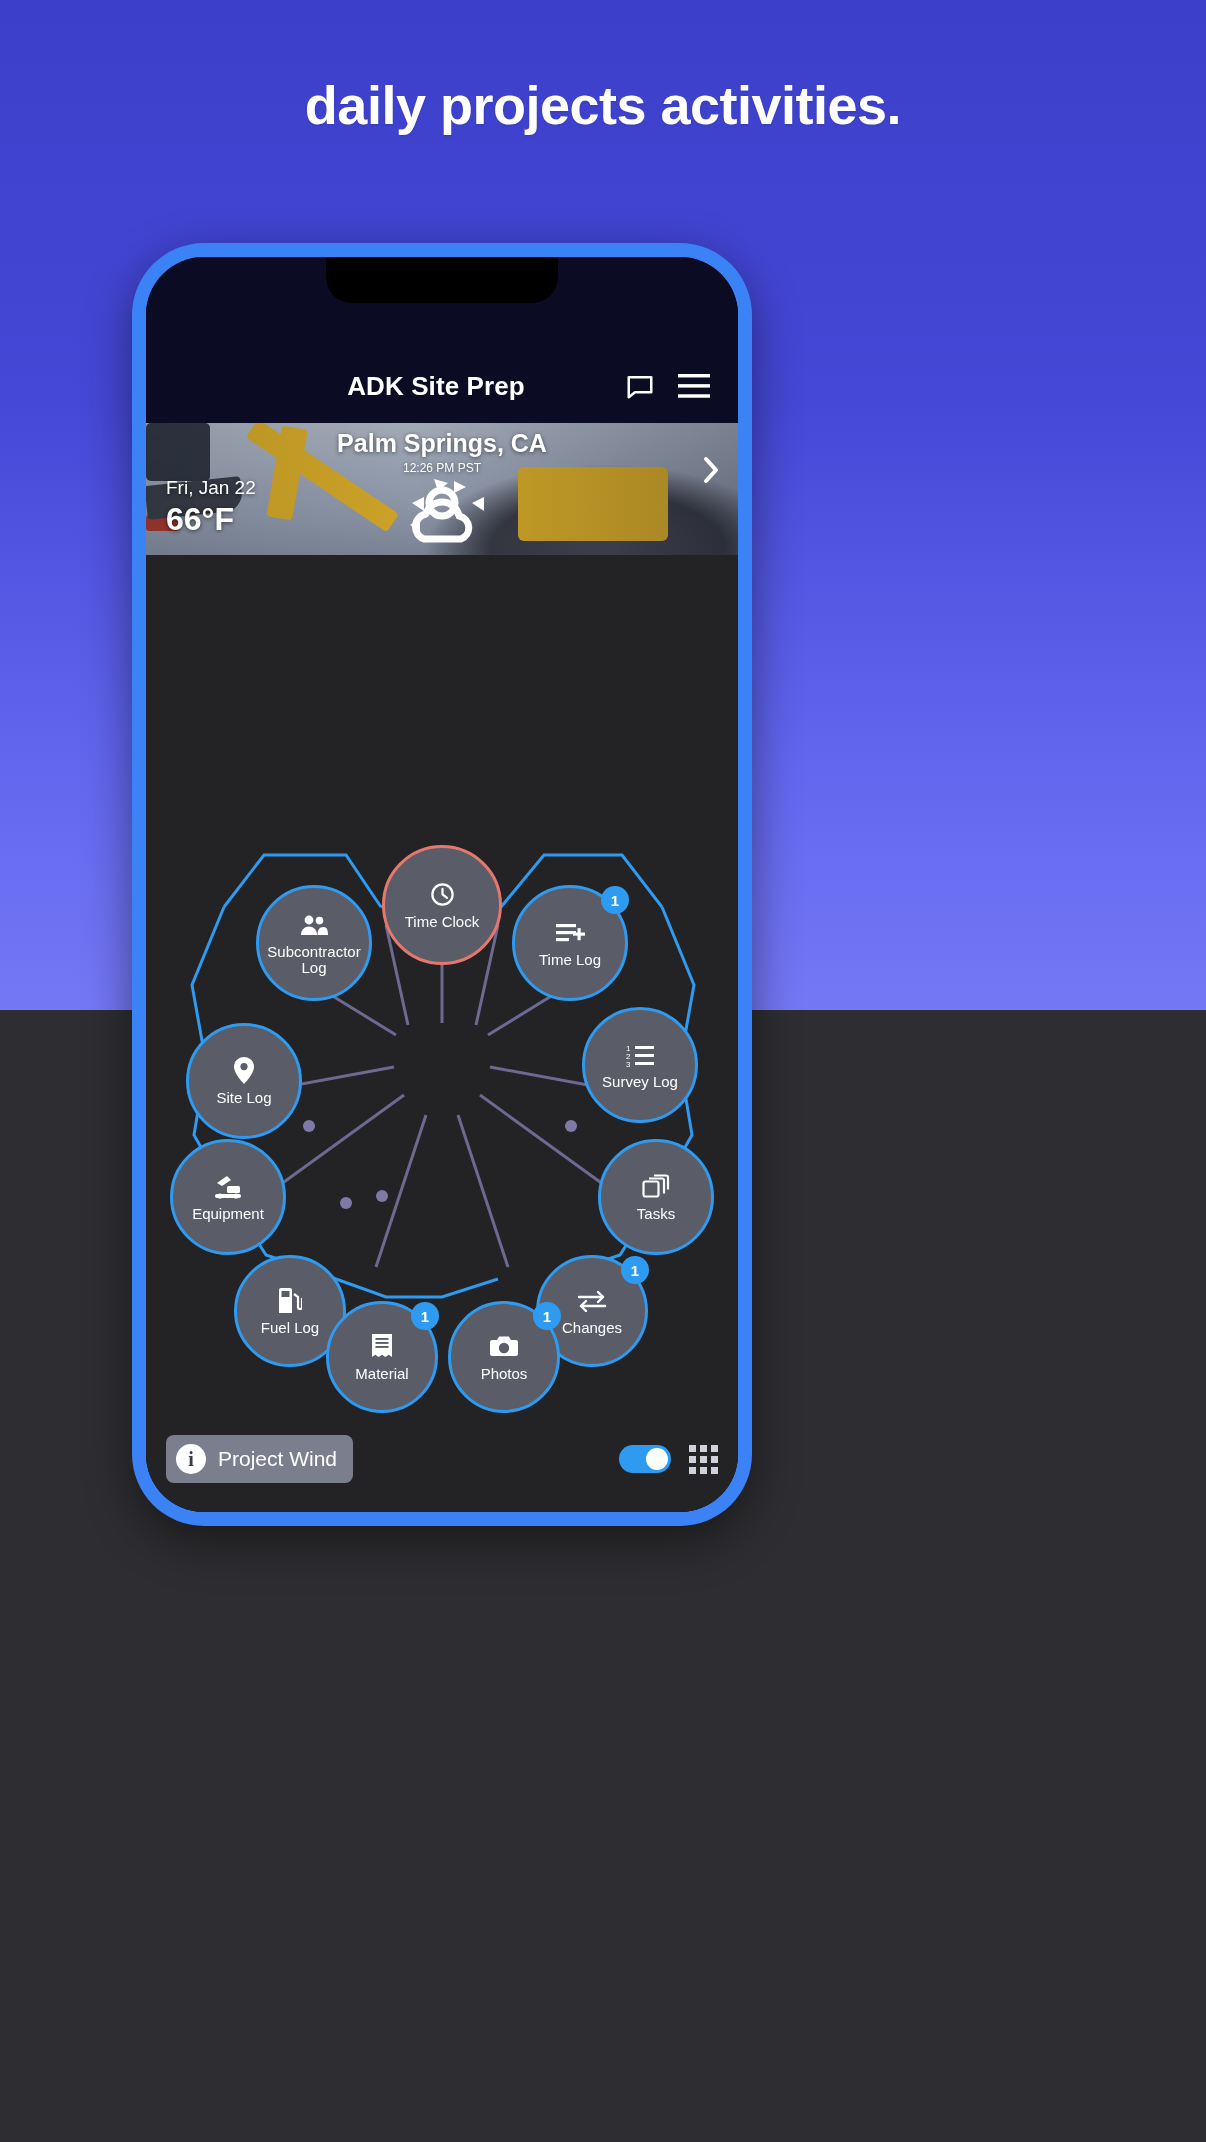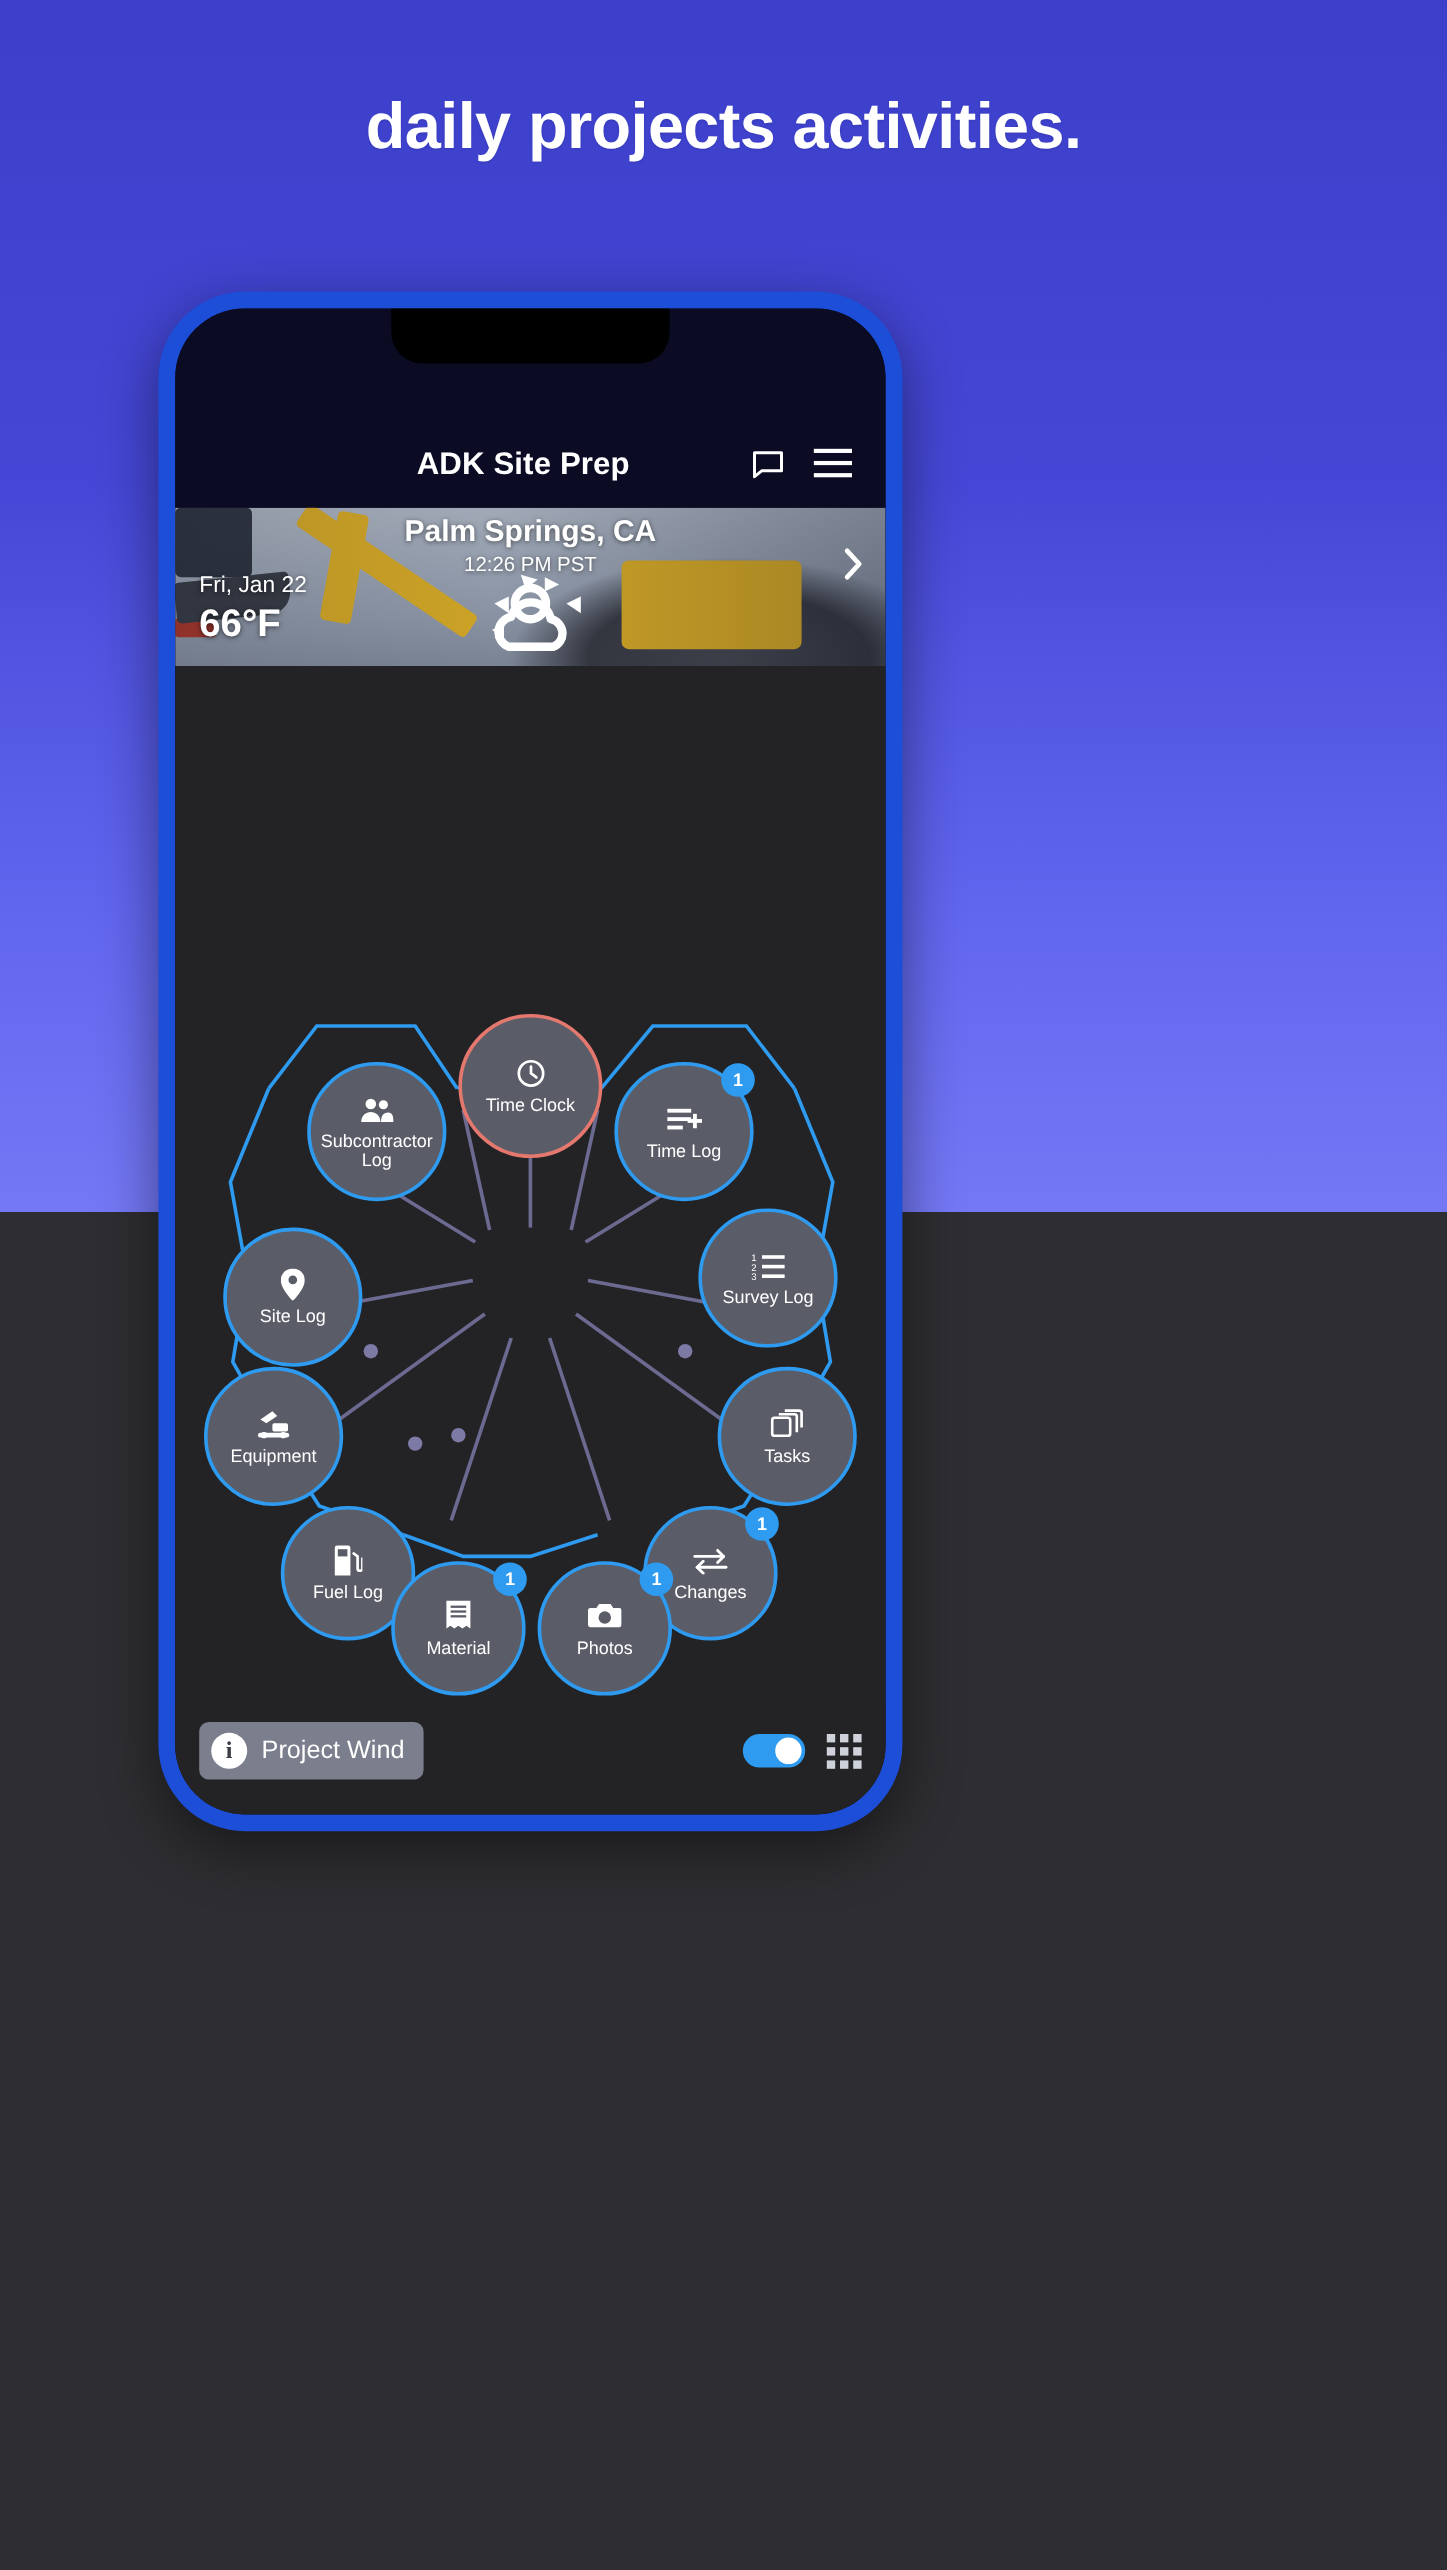--- a/index.html
+++ b/index.html
@@ -28,21 +28,21 @@
     font-size: 54px; font-weight: bold; line-height: 1.12;
     letter-spacing: -0.5px;
     text-shadow: 0 1px 2px rgba(0,0,0,.12);
   }
   #headline .l { display: block; }
 
   
   #phone {
     position: absolute; left: 132px; top: 243px;
     width: 620px; height: 1283px;
-    background: #1d4ed8;
+    background: #3b82f6;
     border-radius: 72px;
     box-shadow: 0 16px 48px rgba(0,0,0,.45);
     padding: 14px;
   }
   #phone-screen {
     position: relative; width: 592px; height: 1255px;
     background: #0a0a1e;
     border-radius: 58px;
     overflow: hidden;
   }
@@ -93,21 +93,21 @@
   #exv-hook { left: 140px; top: 78px; width: 34px; height: 16px; background: #c0392b; border-radius: 3px; }
   #weather-dim { position: absolute; inset: 0; background: linear-gradient(90deg, rgba(10,12,25,.22), rgba(10,12,25,.10) 45%, rgba(10,12,25,.30)); }
 
   #weather-city {
     position: absolute; left: 0; top: 6px; width: 592px; text-align: center;
     color: #fff; font-size: 25px; font-weight: bold;
     text-shadow: 0 1px 4px rgba(0,0,0,.55);
   }
   #weather-time {
     position: absolute; left: 0; top: 38px; width: 592px; text-align: center;
-    color: #fff; font-size: 17px; text-shadow: 0 1px 4px rgba(0,0,0,.55);
+    color: #fff; font-size: 12px; text-shadow: 0 1px 4px rgba(0,0,0,.55);
   }
   #weather-left { position: absolute; left: 20px; top: 54px; color: #fff; text-shadow: 0 1px 4px rgba(0,0,0,.6); }
   #weather-date { font-size: 19px; }
   #weather-temp { font-size: 32px; font-weight: bold; margin-top: 2px; }
 
   #weather-icon { position: absolute; left: 246px; top: 50px; width: 100px; height: 76px; }
 
   #weather-right {
     position: absolute; right: 20px; top: 54px; width: 160px; color: #fff;
     font-size: 17px; text-shadow: 0 1px 4px rgba(0,0,0,.6);

